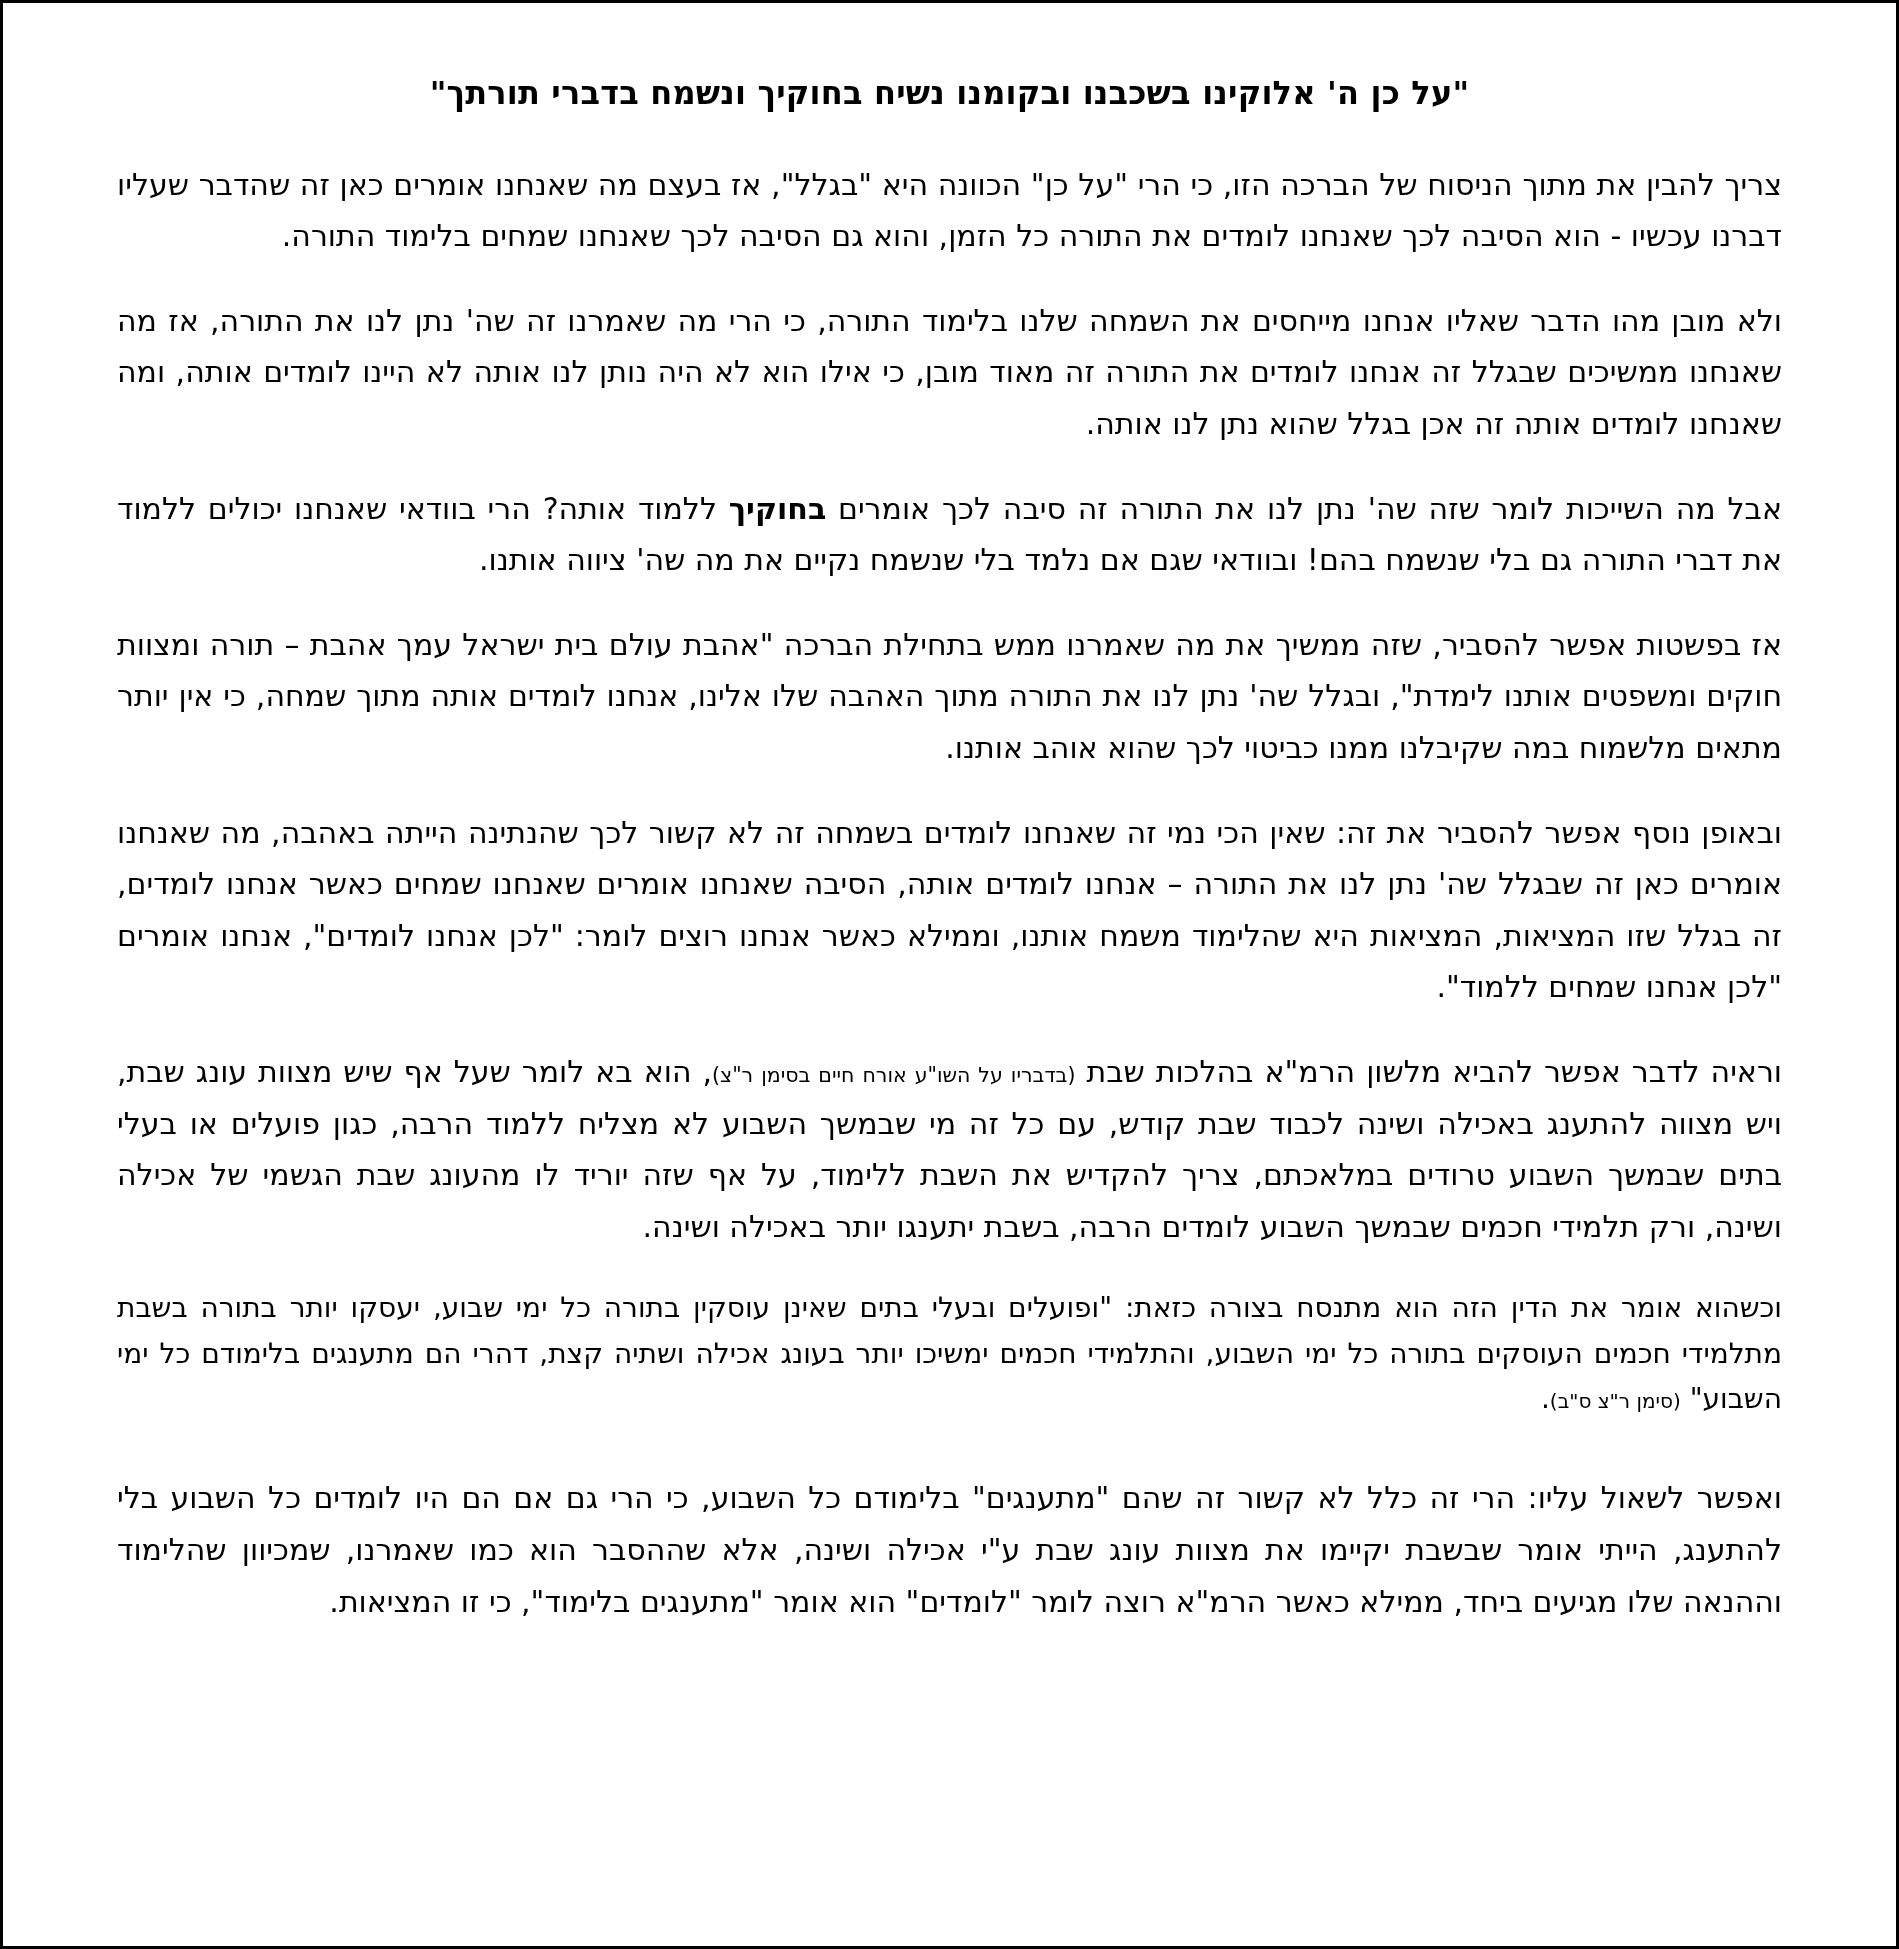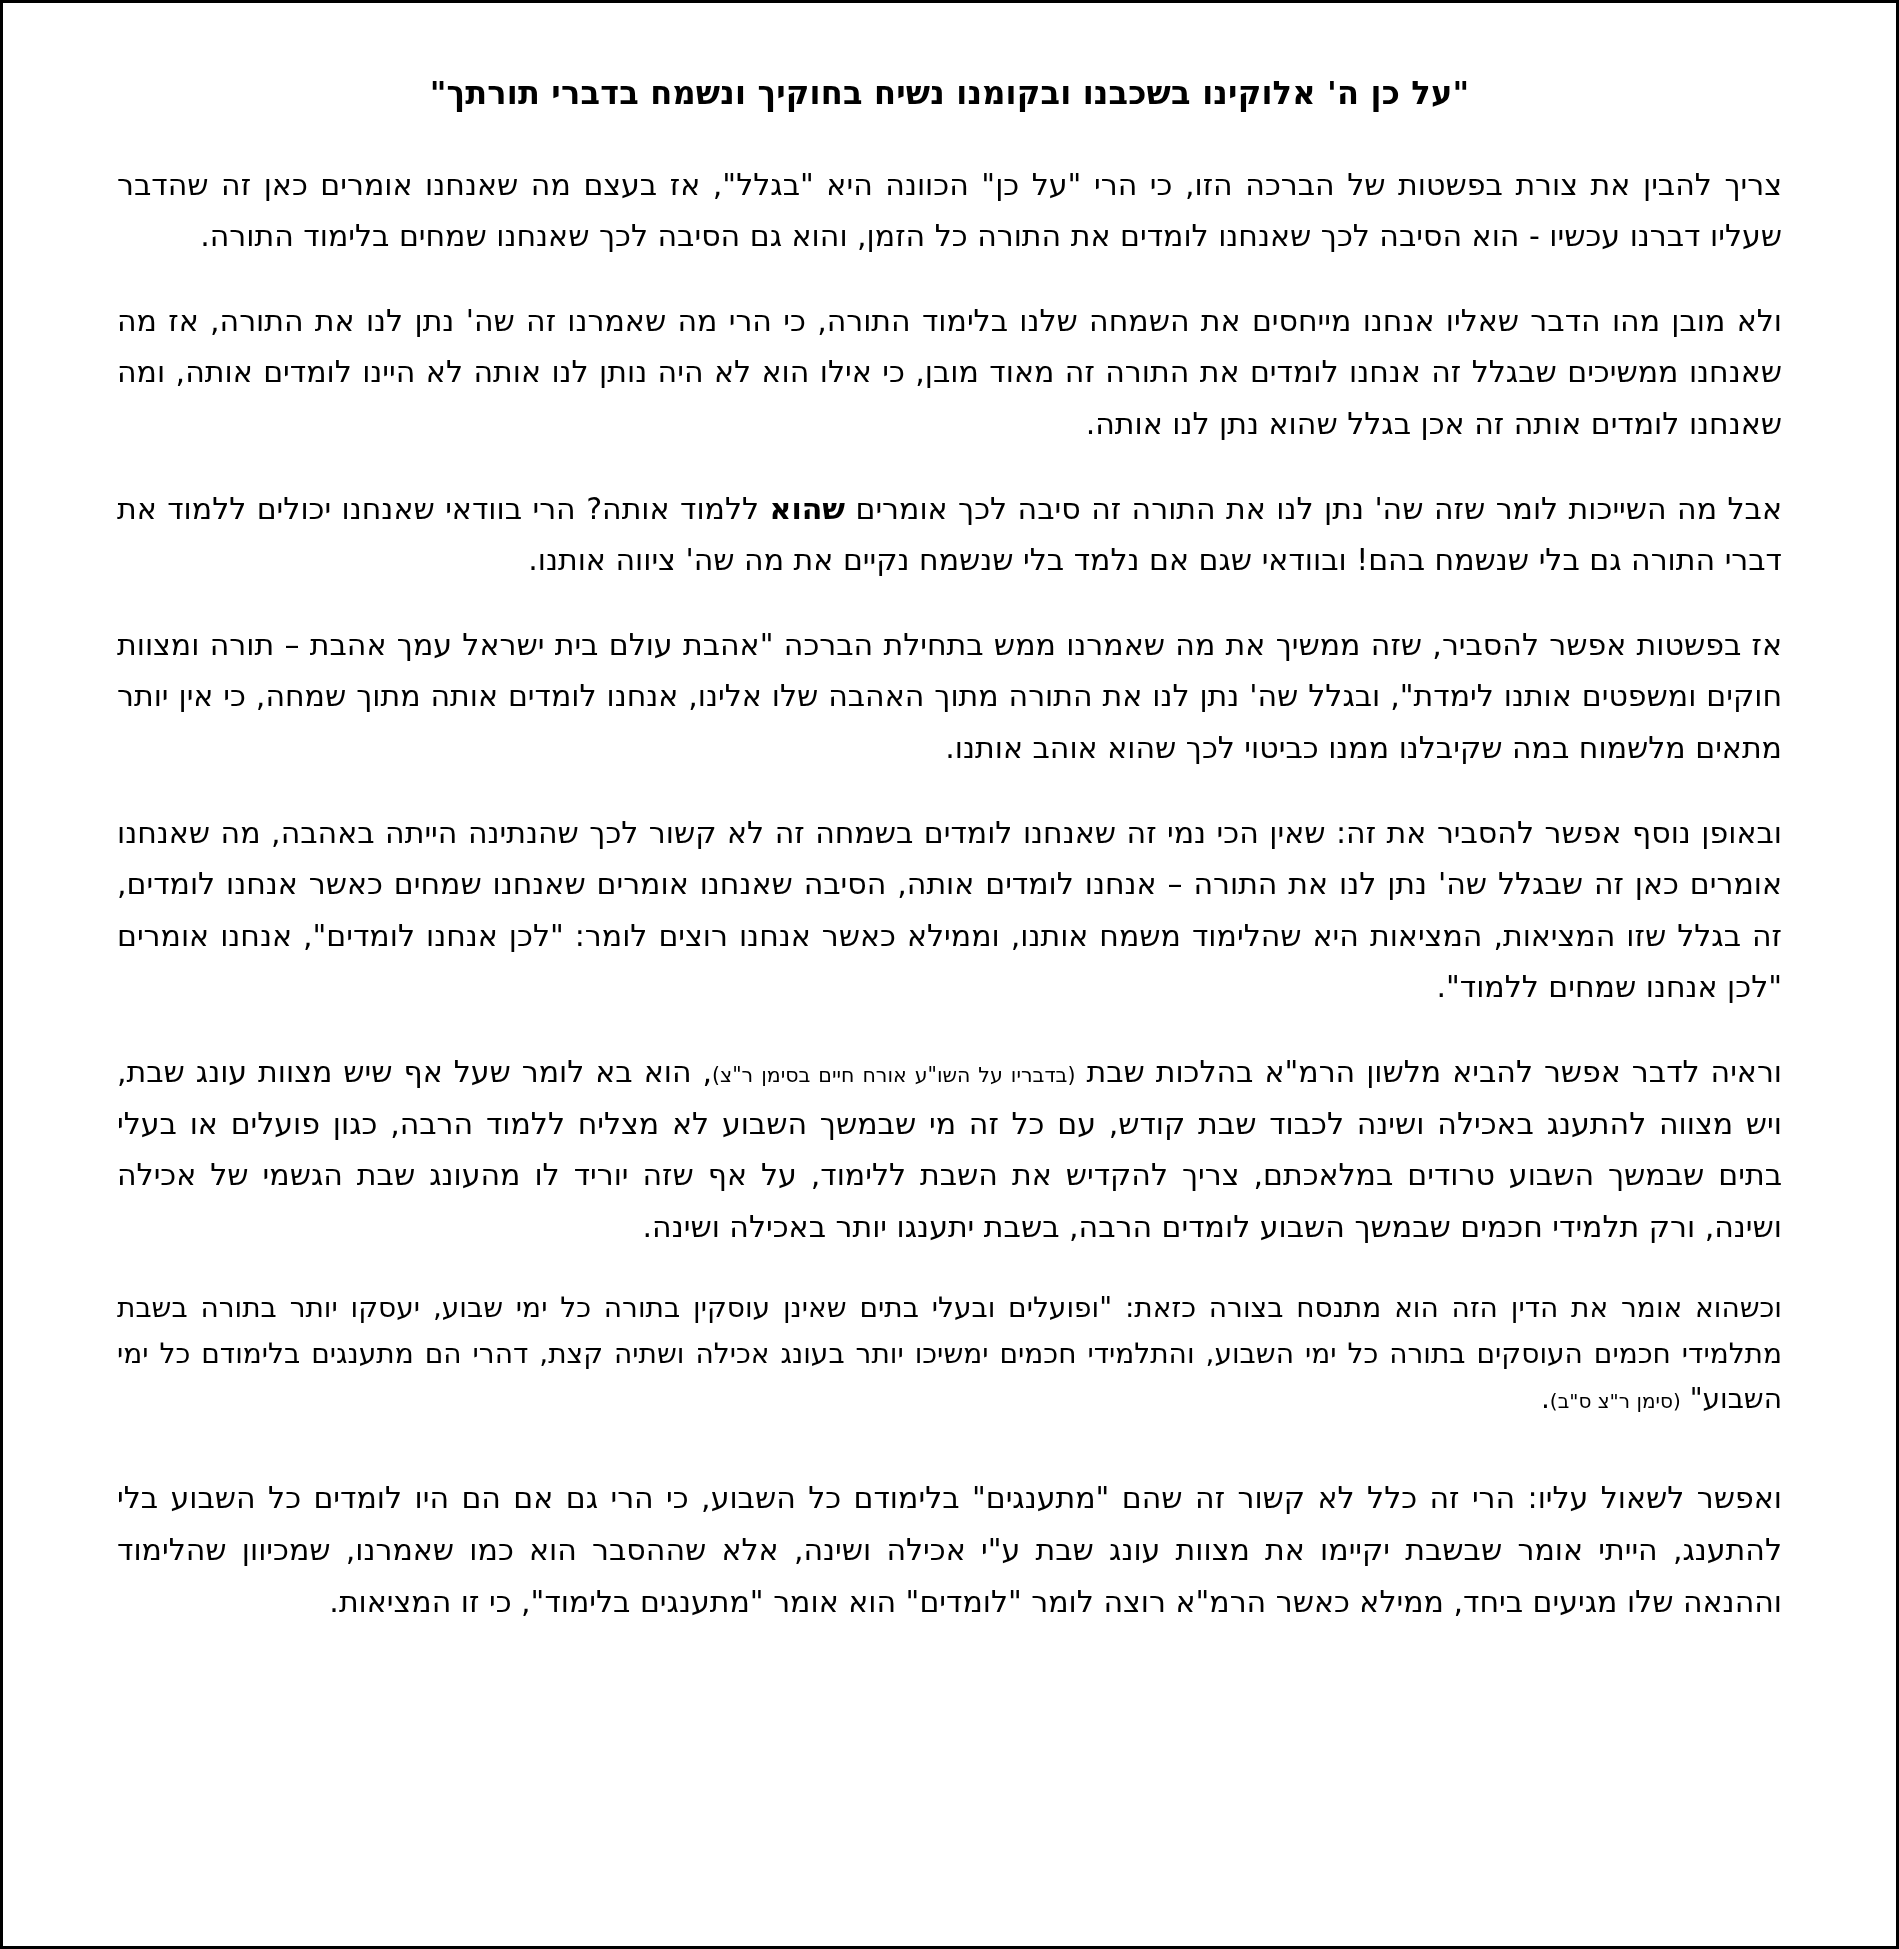--- a/index.html
+++ b/index.html
@@ -61,25 +61,25 @@
     font-size: 20px;
   }
 </style>
 </head>
 <body>
 
 <div id="page">
 
   <h1 id="doc-title">"על כן ה' אלוקינו בשכבנו ובקומנו נשיח בחוקיך ונשמח בדברי תורתך"</h1>
 
-  <p class="para">צריך להבין את צורת בפשטות של הברכה הזו, כי הרי "על כן" הכוונה היא "בגלל", אז בעצם מה שאנחנו אומרים כאן זה שהדבר שעליו דברנו עכשיו - הוא הסיבה לכך שאנחנו לומדים את התורה כל הזמן, והוא גם הסיבה לכך שאנחנו שמחים בלימוד התורה.</p>
+  <p class="para">צריך להבין את מתוך הניסוח של הברכה הזו, כי הרי "על כן" הכוונה היא "בגלל", אז בעצם מה שאנחנו אומרים כאן זה שהדבר שעליו דברנו עכשיו - הוא הסיבה לכך שאנחנו לומדים את התורה כל הזמן, והוא גם הסיבה לכך שאנחנו שמחים בלימוד התורה.</p>
 
   <p class="para">ולא מובן מהו הדבר שאליו אנחנו מייחסים את השמחה שלנו בלימוד התורה, כי הרי מה שאמרנו זה שה' נתן לנו את התורה, אז מה שאנחנו ממשיכים שבגלל זה אנחנו לומדים את התורה זה מאוד מובן, כי אילו הוא לא היה נותן לנו אותה לא היינו לומדים אותה, ומה שאנחנו לומדים אותה זה אכן בגלל שהוא נתן לנו אותה.</p>
 
-  <p class="para"><span>אבל מה השייכות לומר שזה שה' נתן לנו את התורה זה סיבה לכך אומרים </span><span class="emph">שהוא</span><span> ללמוד אותה? הרי בוודאי שאנחנו יכולים ללמוד את דברי התורה גם בלי שנשמח בהם! ובוודאי שגם אם נלמד בלי שנשמח נקיים את מה שה' ציווה אותנו.</span></p>
+  <p class="para"><span>אבל מה השייכות לומר שזה שה' נתן לנו את התורה זה סיבה לכך אומרים </span><span class="emph">בחוקיך</span><span> ללמוד אותה? הרי בוודאי שאנחנו יכולים ללמוד את דברי התורה גם בלי שנשמח בהם! ובוודאי שגם אם נלמד בלי שנשמח נקיים את מה שה' ציווה אותנו.</span></p>
 
   <p class="para">אז בפשטות אפשר להסביר, שזה ממשיך את מה שאמרנו ממש בתחילת הברכה "אהבת עולם בית ישראל עמך אהבת – תורה ומצוות חוקים ומשפטים אותנו לימדת", ובגלל שה' נתן לנו את התורה מתוך האהבה שלו אלינו, אנחנו לומדים אותה מתוך שמחה, כי אין יותר מתאים מלשמוח במה שקיבלנו ממנו כביטוי לכך שהוא אוהב אותנו.</p>
 
   <p class="para">ובאופן נוסף אפשר להסביר את זה: שאין הכי נמי זה שאנחנו לומדים בשמחה זה לא קשור לכך שהנתינה הייתה באהבה, מה שאנחנו אומרים כאן זה שבגלל שה' נתן לנו את התורה – אנחנו לומדים אותה, הסיבה שאנחנו אומרים שאנחנו שמחים כאשר אנחנו לומדים, זה בגלל שזו המציאות, המציאות היא שהלימוד משמח אותנו, וממילא כאשר אנחנו רוצים לומר: "לכן אנחנו לומדים", אנחנו אומרים "לכן אנחנו שמחים ללמוד".</p>
 
   <p class="para"><span>וראיה לדבר אפשר להביא מלשון הרמ"א בהלכות שבת </span><span class="src-ref">(בדבריו על השו"ע אורח חיים בסימן ר"צ)</span><span>, הוא בא לומר שעל אף שיש מצוות עונג שבת, ויש מצווה להתענג באכילה ושינה לכבוד שבת קודש, עם כל זה מי שבמשך השבוע לא מצליח ללמוד הרבה, כגון פועלים או בעלי בתים שבמשך השבוע טרודים במלאכתם, צריך להקדיש את השבת ללימוד, על אף שזה יוריד לו מהעונג שבת הגשמי של אכילה ושינה, ורק תלמידי חכמים שבמשך השבוע לומדים הרבה, בשבת יתענגו יותר באכילה ושינה.</span></p>
 
   <p class="para quote-para"><span>וכשהוא אומר את הדין הזה הוא מתנסח בצורה כזאת: "ופועלים ובעלי בתים שאינן עוסקין בתורה כל ימי שבוע, יעסקו יותר בתורה בשבת מתלמידי חכמים העוסקים בתורה כל ימי השבוע, והתלמידי חכמים ימשיכו יותר בעונג אכילה ושתיה קצת, דהרי הם מתענגים בלימודם כל ימי השבוע" </span><span class="src-ref-sm">(סימן ר"צ ס"ב)</span><span>.</span></p>
 
   <p class="para">ואפשר לשאול עליו: הרי זה כלל לא קשור זה שהם "מתענגים" בלימודם כל השבוע, כי הרי גם אם הם היו לומדים כל השבוע בלי להתענג, הייתי אומר שבשבת יקיימו את מצוות עונג שבת ע"י אכילה ושינה, אלא שההסבר הוא כמו שאמרנו, שמכיוון שהלימוד וההנאה שלו מגיעים ביחד, ממילא כאשר הרמ"א רוצה לומר "לומדים" הוא אומר "מתענגים בלימוד", כי זו המציאות.</p>

